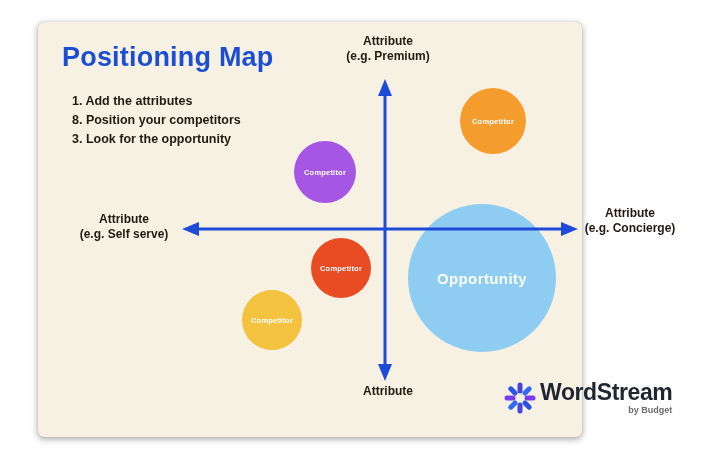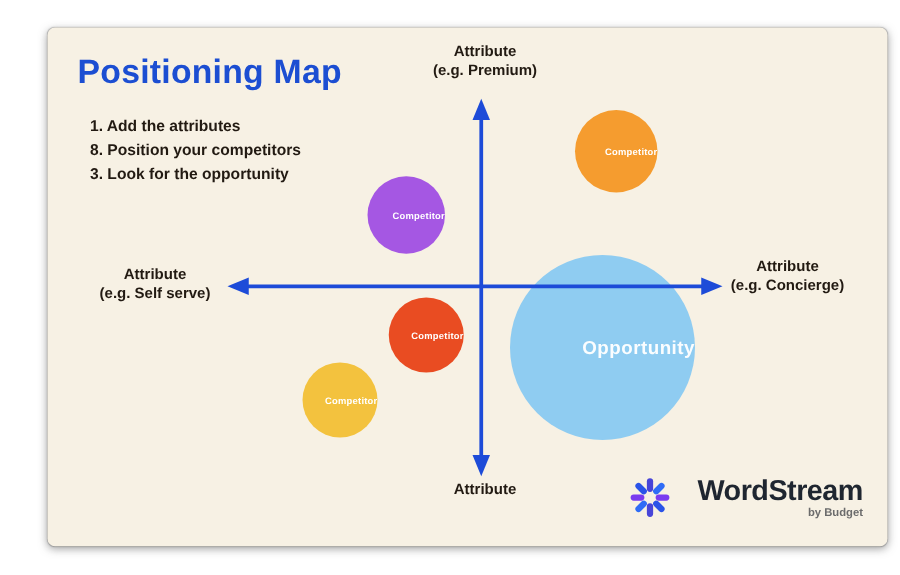--- a/index.html
+++ b/index.html
@@ -1,21 +1,21 @@
 <!DOCTYPE html>
 <html><head>
 <meta charset="utf-8">
 <style>
   html,body{margin:0;padding:0;}
   body{
     width:720px;height:460px;position:relative;background:#ffffff;
     font-family:"Liberation Sans",sans-serif;overflow:hidden;
   }
   .card{
-    position:absolute;left:38px;top:22px;width:672px;height:415px;
+    position:absolute;left:38px;top:22px;width:544px;height:415px;
     background:#f7f1e4;border-radius:6px;
     box-shadow:0 2px 7px rgba(90,90,90,.55), 0 0 1px rgba(0,0,0,.3);
   }
   .title{
     position:absolute;left:24px;top:20px;
     font-size:27px;font-weight:800;letter-spacing:.2px;color:#1c4ed2;
   }
   .steps{
     position:absolute;left:34px;top:70px;
     font-size:12.5px;font-weight:700;color:#221a12;line-height:1.5;
@@ -23,36 +23,36 @@
   .axis-label{
     position:absolute;text-align:center;
     font-size:12px;font-weight:700;color:#221a12;line-height:1.25;
   }
   .axis-label.top{left:270px;top:12px;width:160px;}
   .axis-label.bottom{left:270px;top:362px;width:160px;}
   .axis-label.left{left:8px;top:190px;width:156px;}
   .axis-label.right{left:512px;top:184px;width:160px;}
   .bubble{
     position:absolute;border-radius:50%;
-    display:flex;align-items:center;justify-content:flex-end;
+    display:flex;align-items:center;justify-content:center;
     color:#fff;font-weight:700;text-align:center;
   }
   .bubble.small{font-size:7.5px;letter-spacing:.2px;}
   .bubble.orange{left:422px;top:66px;width:66px;height:66px;}
   .bubble.purple{left:256px;top:119px;width:62px;height:62px;}
   .bubble.red{left:273px;top:216px;width:60px;height:60px;}
   .bubble.yellow{left:204px;top:268px;width:60px;height:60px;}
   .bubble.opportunity{
     left:370px;top:182px;width:148px;height:148px;
     font-size:15px;letter-spacing:.4px;color:rgba(255,255,255,.96);
   }
   .axes-svg{position:absolute;left:0;top:0;pointer-events:none;}
   .logo{
     position:absolute;left:464px;top:358px;
-    display:flex;align-items:center;gap:20px;
+    display:flex;align-items:center;gap:2px;
   }
   .logo-text{display:flex;flex-direction:column;align-items:flex-end;}
   .logo-name{font-size:23px;font-weight:700;color:#1f2630;letter-spacing:-.4px;line-height:1;}
   .logo-byline{font-size:9px;font-weight:600;color:#6b6b6b;margin-top:1px;}
 </style>
 </head>
 <body>
 
 <div class="card">
 

